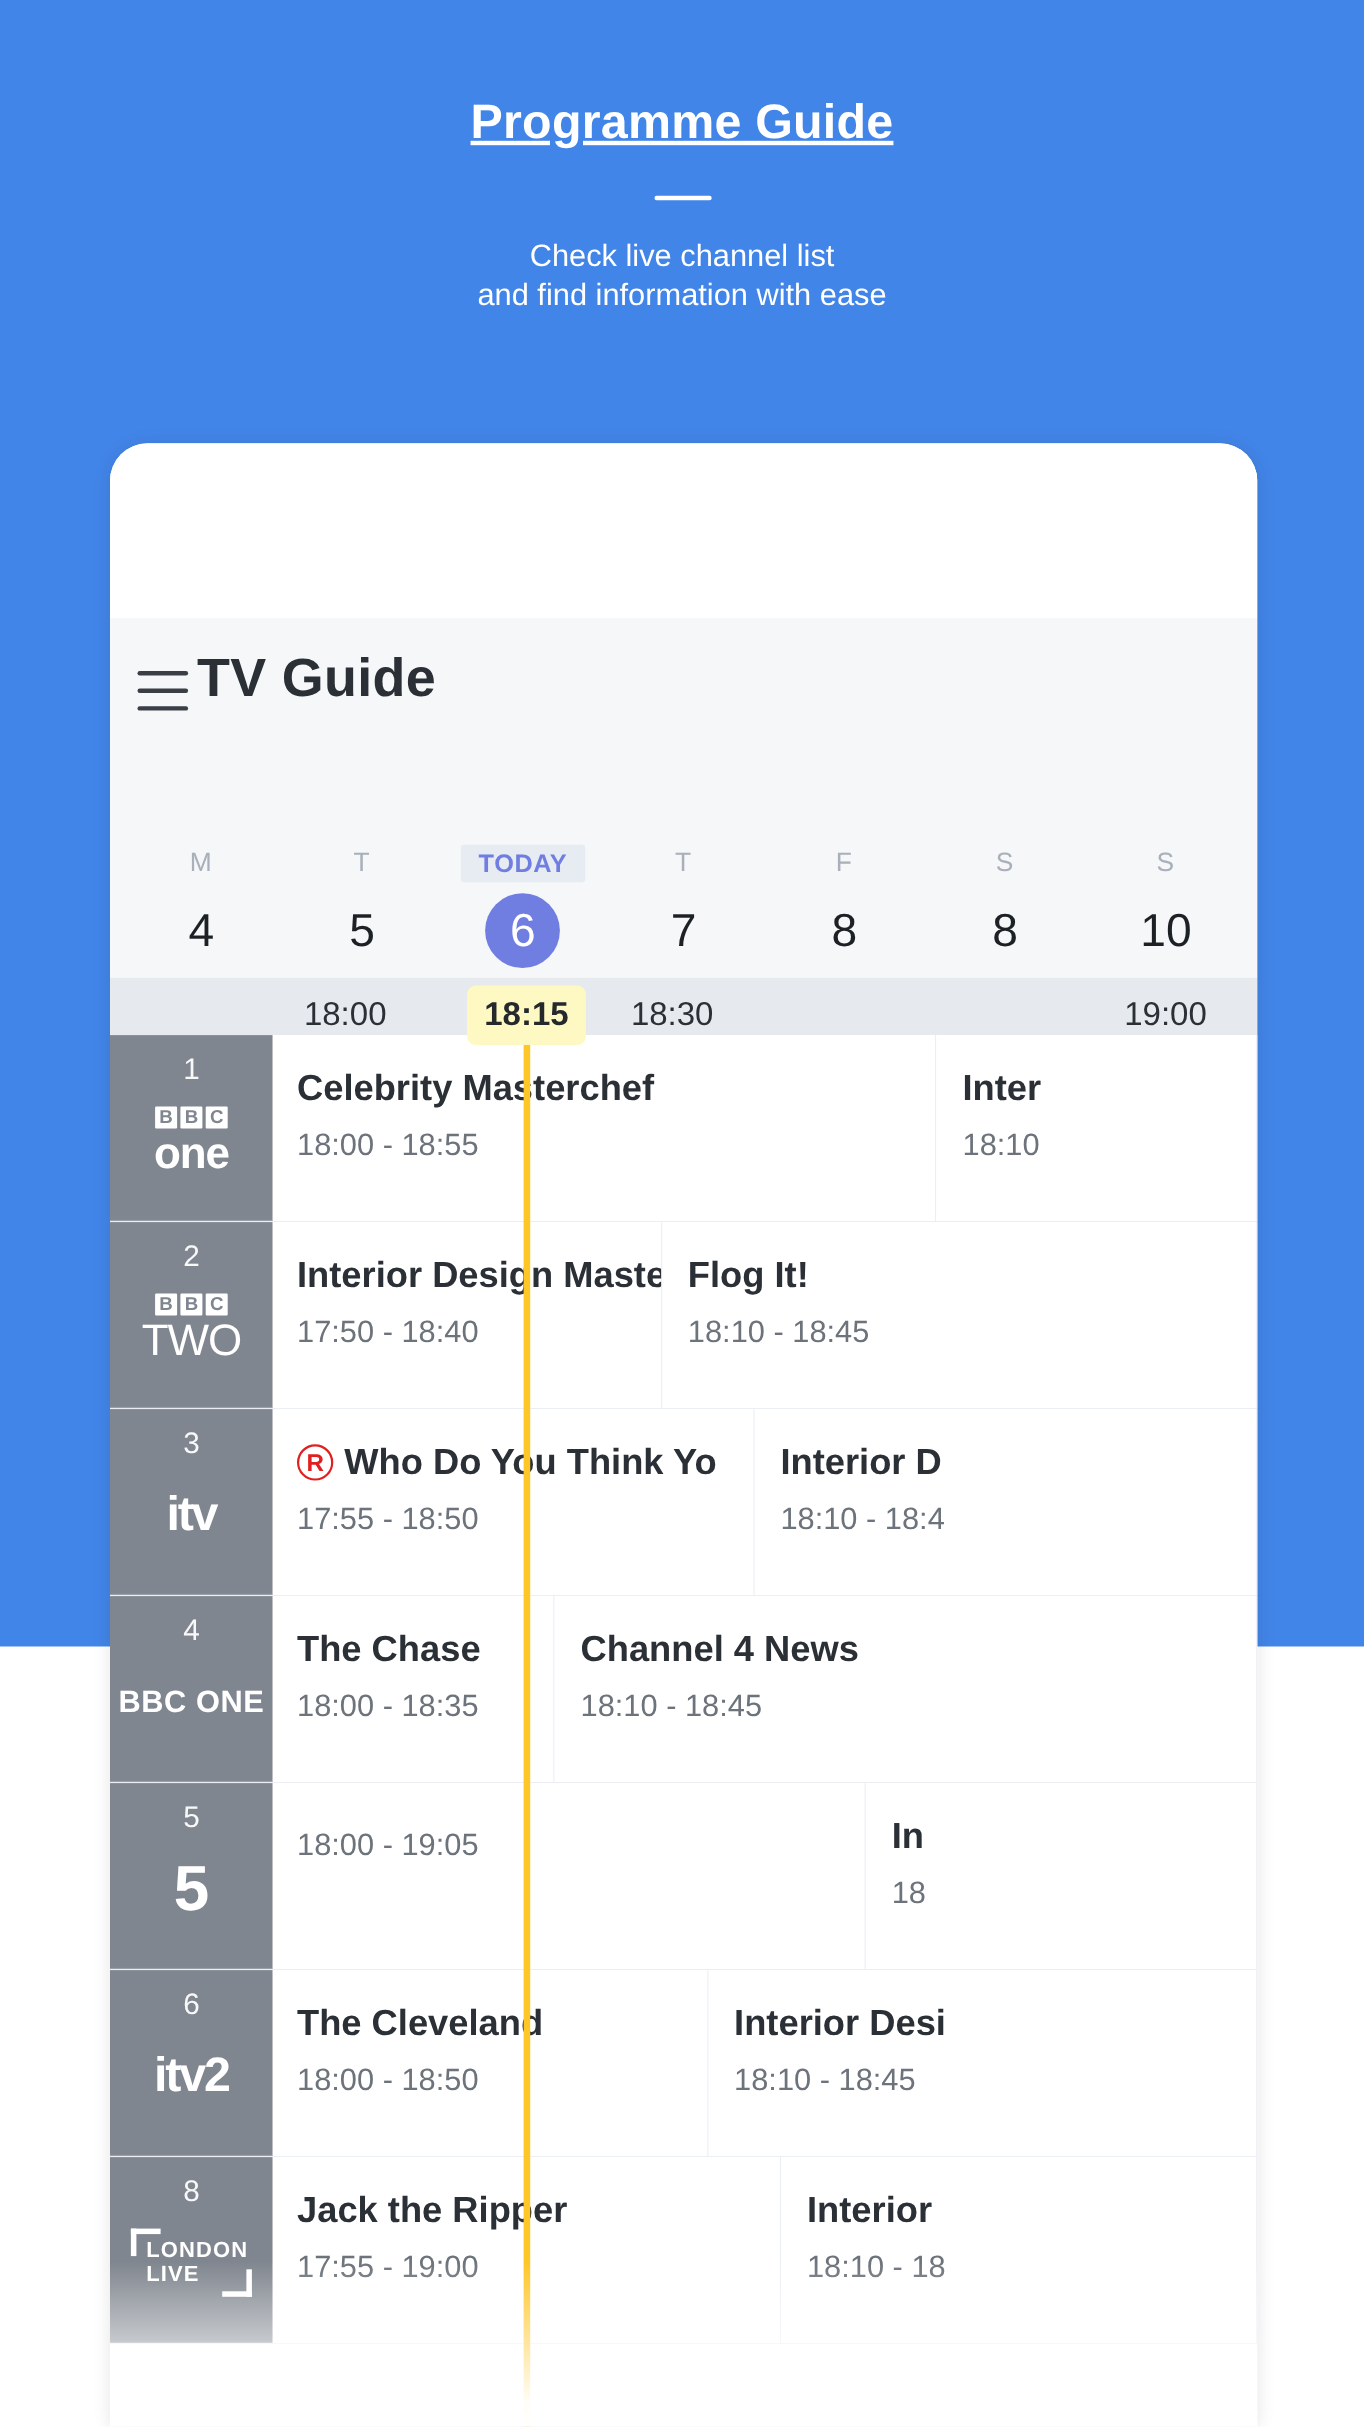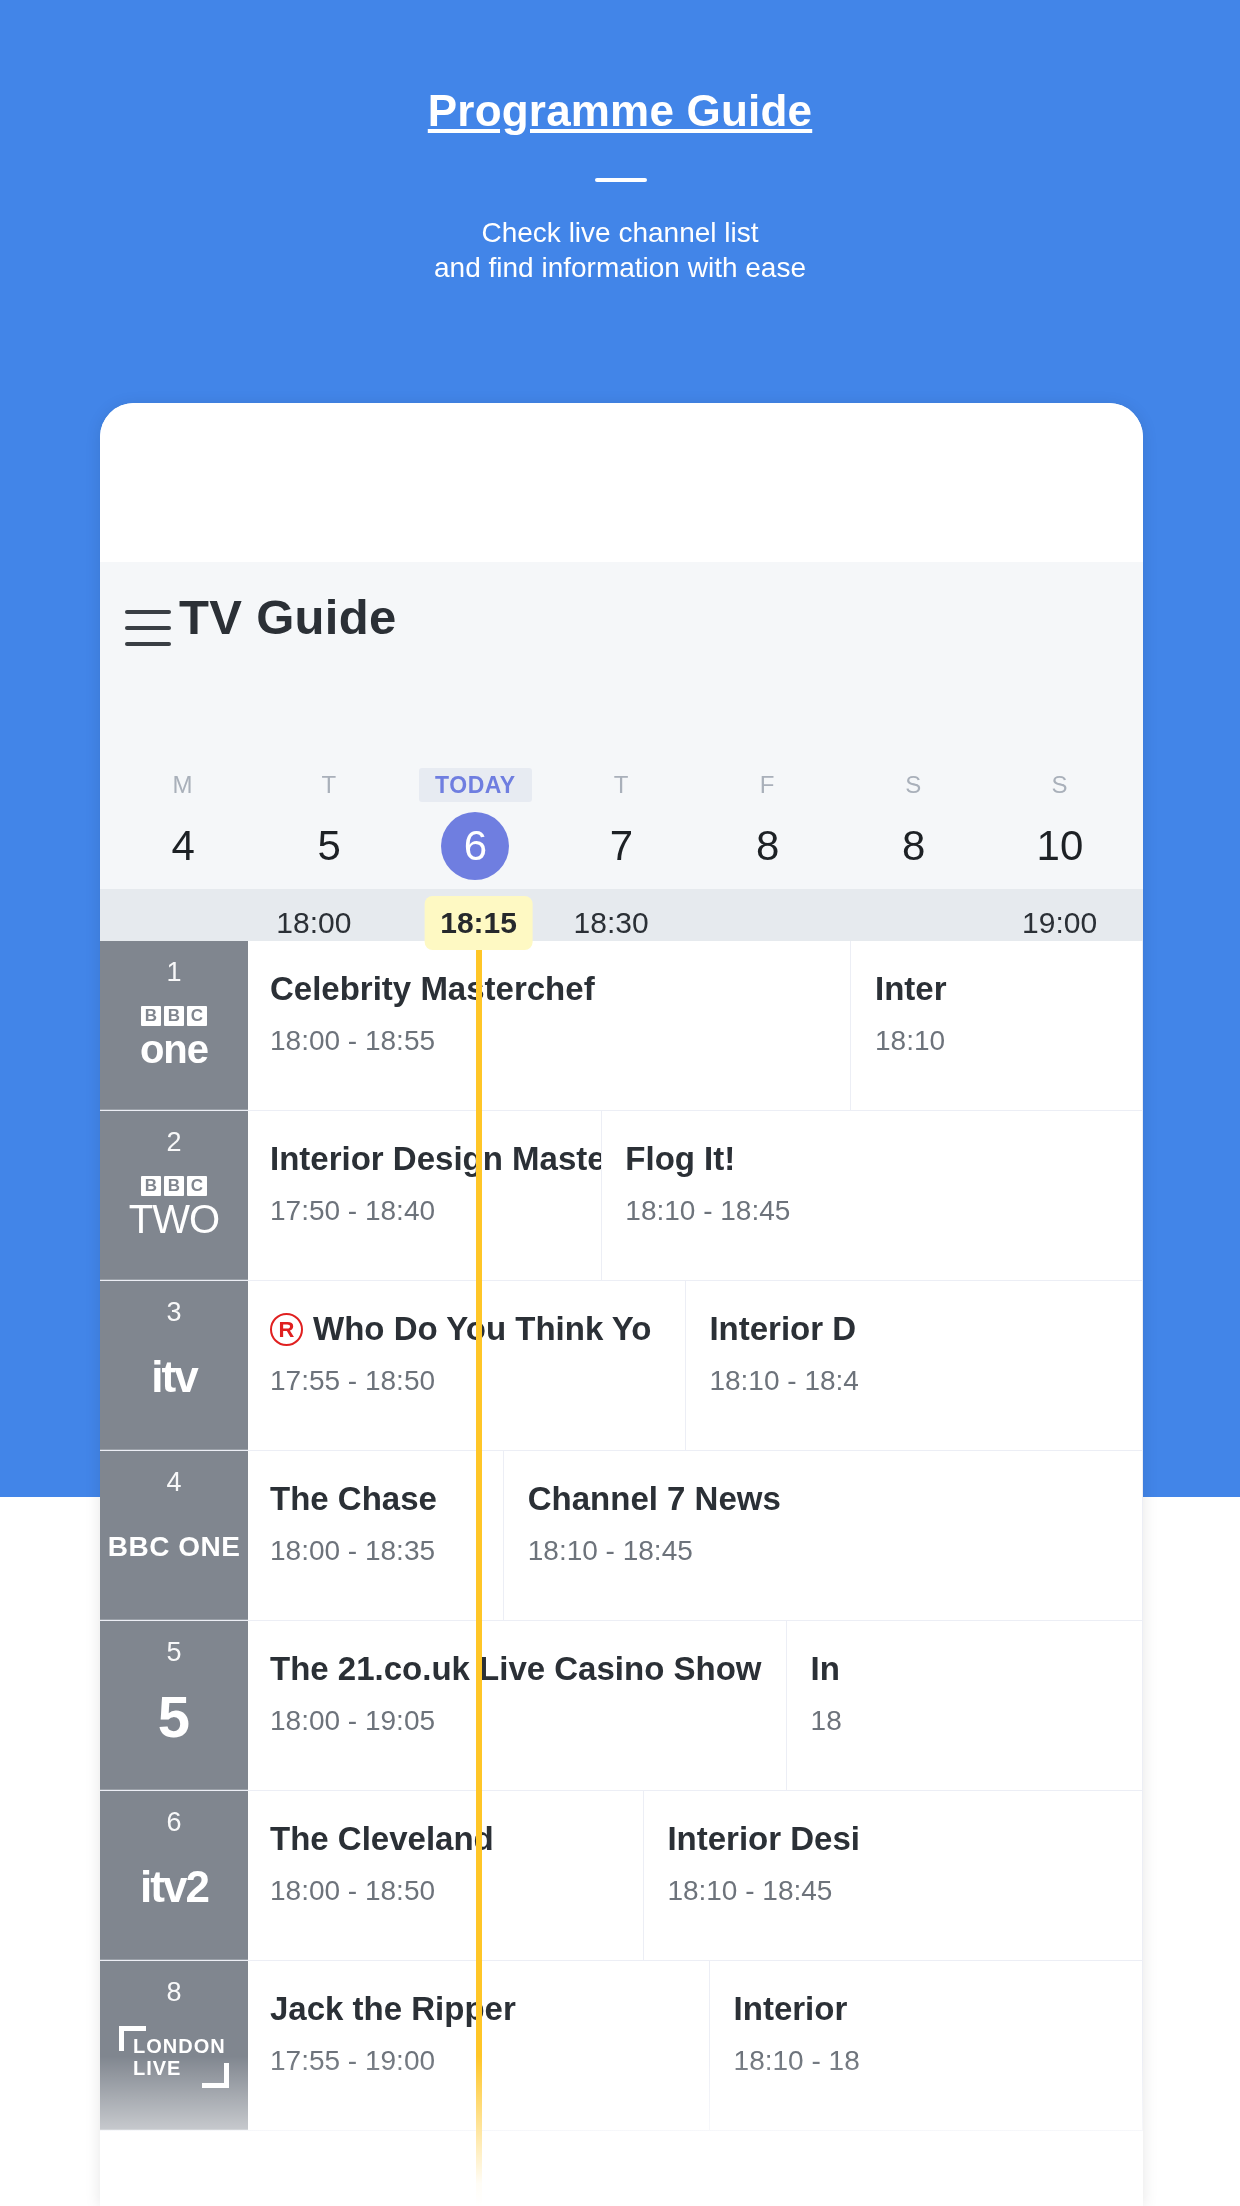--- a/index.html
+++ b/index.html
@@ -365,35 +365,34 @@
           <div class="chan-mark">
             <div class="plain-mark">BBC ONE</div>
           </div>
         </div>
         <div class="progs">
           <div class="prog" style="left: 0%; width: 28.6%;">
             <div class="prog-title"><span>The Chase</span></div>
             <div class="prog-time">18:00 - 18:35</div>
           </div>
           <div class="prog" style="left: 28.8%; width: 71.2%;">
-            <div class="prog-title"><span>Channel 7 News</span></div>
+            <div class="prog-title"><span>Channel 4 News</span></div>
             <div class="prog-time">18:10 - 18:45</div>
           </div>
         </div>
       </div>
       <div class="row">
         <div class="chanlogo">
           <div class="chan-num">5</div>
           <div class="chan-mark">
             <div class="five-mark">5</div>
           </div>
         </div>
         <div class="progs">
           <div class="prog" style="left: 0%; width: 60.2%;">
-            <div class="prog-title"><span>The 21.co.uk Live Casino Show</span></div>
             <div class="prog-time">18:00 - 19:05</div>
           </div>
           <div class="prog" style="left: 60.4%; width: 39.6%;">
             <div class="prog-title"><span>In</span></div>
             <div class="prog-time">18</div>
           </div>
         </div>
       </div>
       <div class="row">
         <div class="chanlogo">

